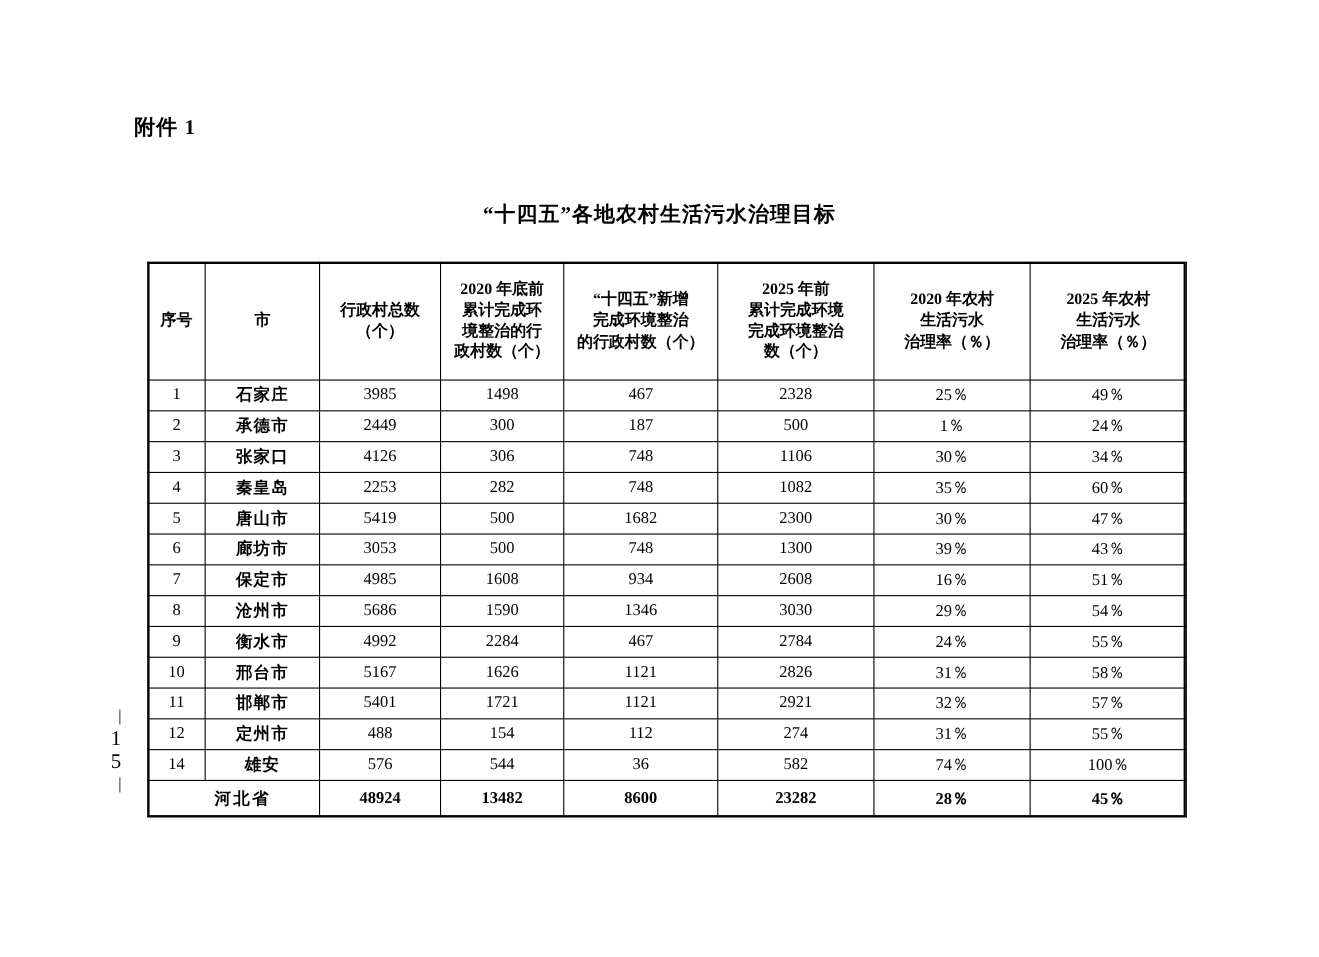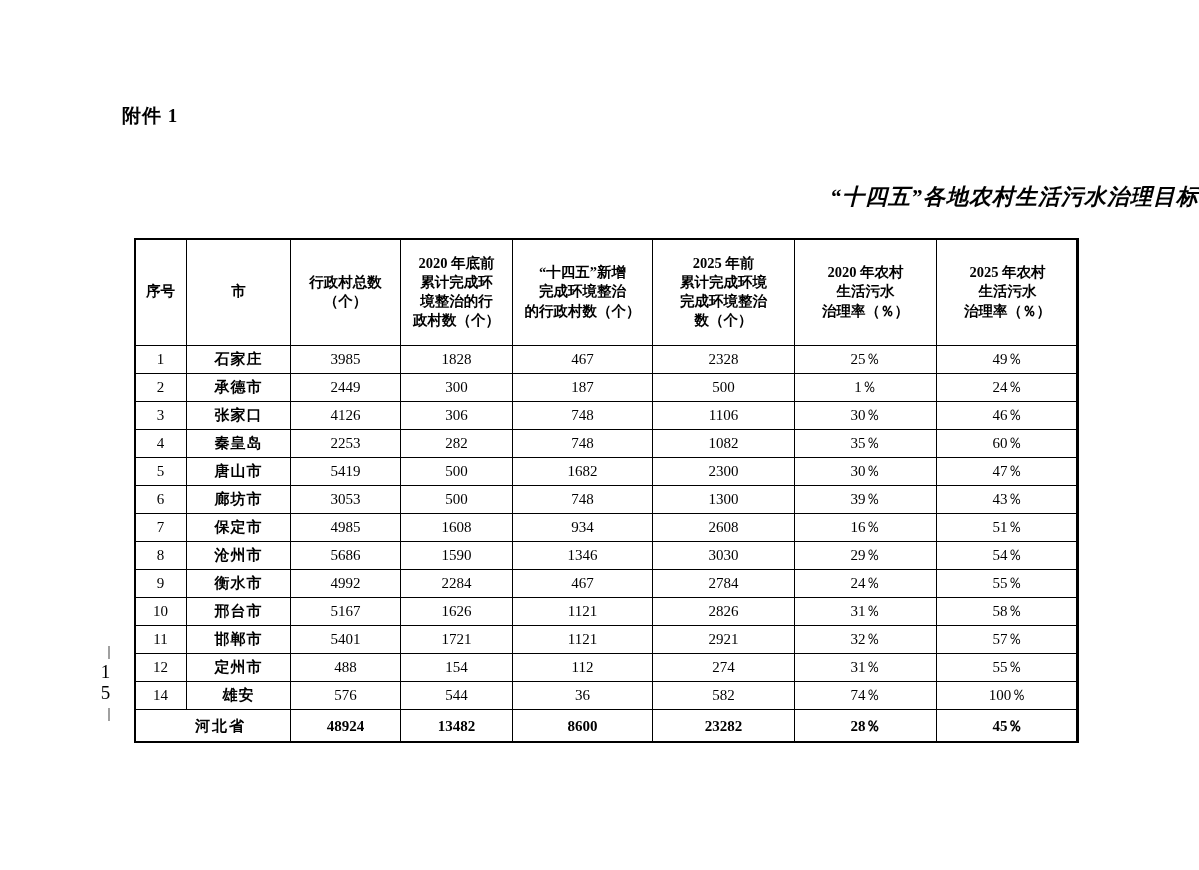--- a/index.html
+++ b/index.html
@@ -27,26 +27,25 @@
     font-family: "Liberation Serif", serif;
     font-size: 19px;
     font-weight: bold;
     letter-spacing: 1px;
   }
   .doc-title {
     position: absolute;
     left: 0;
     top: 182px;
     width: 1199px;
-    text-align: right;
-    font-family: "Liberation Serif", serif;
-    font-size: 22px;
+    text-align: center;
+    font-family: "Liberation Serif", serif;
+    font-size: 19px;
     font-weight: bold;
     letter-spacing: 1px;
-    font-style: italic;
   }
   .table-wrap {
     position: absolute;
     left: 134px;
     top: 238px;
     width: 944px;
   }
   table.data {
     border-collapse: collapse;
     width: 944px;
@@ -190,21 +189,21 @@
             <div>生活污水</div>
             <div>治理率（％）</div>
           </th>
         </tr>
       </thead>
       <tbody>
         <tr>
           <td>1</td>
           <td class="city">石家庄</td>
           <td>3985</td>
-          <td>1828</td>
+          <td>1498</td>
           <td>467</td>
           <td>2328</td>
           <td>25％</td>
           <td>49％</td>
         </tr>
         <tr>
           <td>2</td>
           <td class="city">承德市</td>
           <td>2449</td>
           <td>300</td>
@@ -214,21 +213,21 @@
           <td>24％</td>
         </tr>
         <tr>
           <td>3</td>
           <td class="city">张家口</td>
           <td>4126</td>
           <td>306</td>
           <td>748</td>
           <td>1106</td>
           <td>30％</td>
-          <td>46％</td>
+          <td>34％</td>
         </tr>
         <tr>
           <td>4</td>
           <td class="city">秦皇岛</td>
           <td>2253</td>
           <td>282</td>
           <td>748</td>
           <td>1082</td>
           <td>35％</td>
           <td>60％</td>

